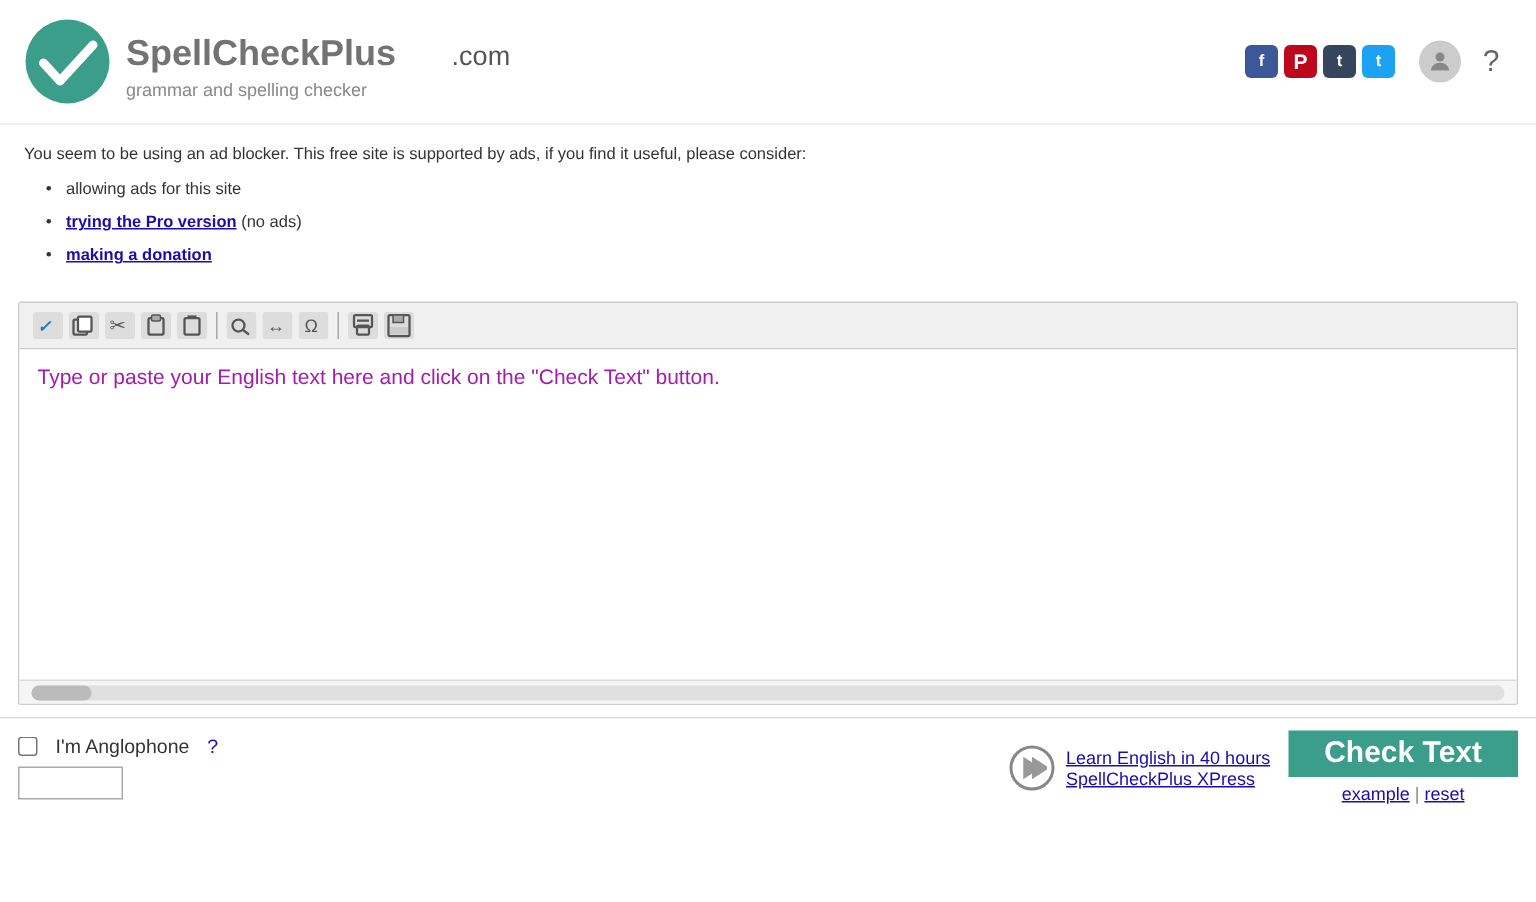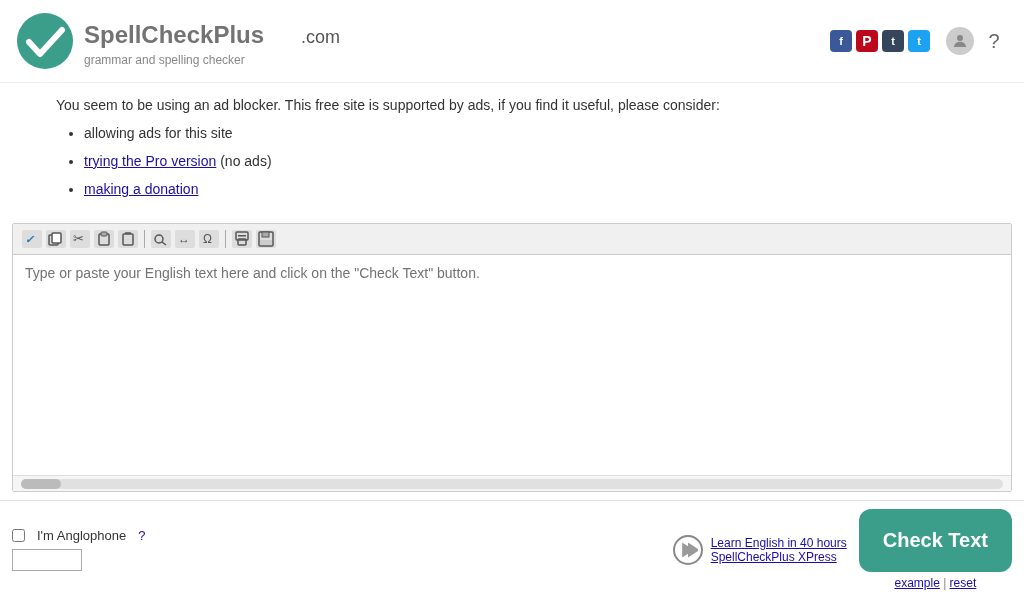--- a/index.html
+++ b/index.html
@@ -91,34 +91,34 @@
       align-items: center;
       justify-content: center;
       color: #666;
       font-size: 20px;
       cursor: pointer;
     }
 
     
     .adblocker-msg {
       padding: 14px 16px 6px 16px;
-      font-size: 14px;
+      font-size: 11px;
       color: #333;
-      margin-left: 40px;
     }
     .adblocker-msg ul {
       list-style: disc;
       padding-left: 28px;
       margin-top: 6px;
       line-height: 2;
     }
     .adblocker-msg a {
       color: #1a0dab;
       text-decoration: underline;
       cursor: pointer;
+      font-weight: bold;
     }
 
     
     .editor-container {
       margin: 14px 12px 8px 12px;
       border: 1px solid #ccc;
       border-radius: 2px;
     }
     .toolbar {
       background: #f0f0f0;
@@ -151,21 +151,21 @@
     .text-area {
       min-height: 220px;
       padding: 10px 12px;
       font-size: 14px;
       color: #555;
       outline: none;
       background: #fff;
       cursor: text;
     }
     .text-area-placeholder {
-      color: #737373;
+      color: #a21caf;
     }
 
     
     .scrollbar-area {
       height: 16px;
       background: #f5f5f5;
       border-top: 1px solid #ddd;
       display: flex;
       align-items: center;
     }
@@ -267,24 +267,24 @@
     .footer-right {
       display: flex;
       flex-direction: column;
       align-items: center;
       gap: 4px;
     }
     .check-text-btn {
       background: #3a9e8a;
       color: white;
       border: none;
-      border-radius: 12px;
+      border-radius: 0;
       font-size: 20px;
       font-weight: bold;
-      padding: 20px 24px;
+      padding: 4px 24px;
       cursor: pointer;
       white-space: nowrap;
     }
     .example-reset {
       font-size: 12px;
       color: #888;
     }
     .example-reset a {
       color: #1a0dab;
       text-decoration: underline;

